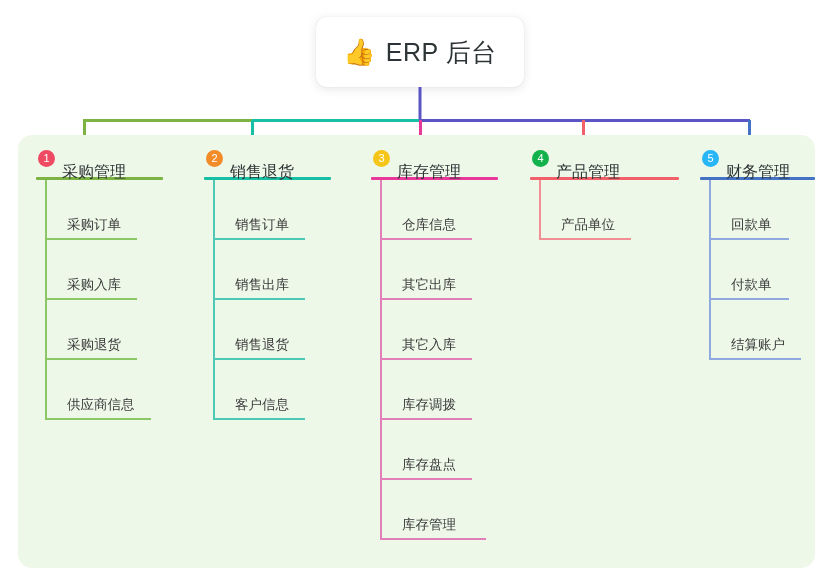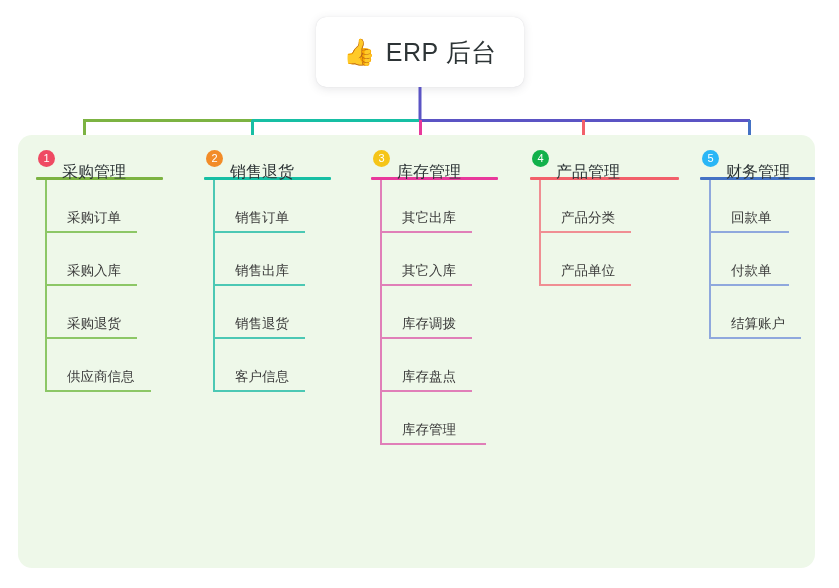--- a/index.html
+++ b/index.html
@@ -107,21 +107,21 @@
   }
   .col-stem {
     position: absolute;
     left: 9px;
     top: 0;
     width: 2px;
     bottom: 0;
   }
   .leaf {
     position: relative;
-    height: 53px;
+    height: 60px;
     box-sizing: border-box;
   }
   .leaf-label {
     position: absolute;
     left: 22px;
     bottom: 6px;
     font-size: 13.5px;
     color: #3a3a3a;
     white-space: nowrap;
   }
@@ -213,20 +213,24 @@
     </div>
     <div class="column" style="left: 371px; width: 150px;">
       <div class="col-header">
         <span class="badge" style="background: rgb(245, 197, 24);">3</span>
         <span class="col-title">库存管理</span>
       </div>
       <div class="col-rule" style="background: rgb(232, 57, 155); width: 127px;"></div>
       <div class="col-body">
         <div class="col-stem" style="background: rgb(224, 127, 184);"></div>
         <div class="leaf">
+          <span class="leaf-label">仓库信息</span>
+          <div class="leaf-rule" style="background: rgb(224, 127, 184); width: 92px;"></div>
+        </div>
+        <div class="leaf">
           <span class="leaf-label">其它出库</span>
           <div class="leaf-rule" style="background: rgb(224, 127, 184); width: 92px;"></div>
         </div>
         <div class="leaf">
           <span class="leaf-label">其它入库</span>
           <div class="leaf-rule" style="background: rgb(224, 127, 184); width: 92px;"></div>
         </div>
         <div class="leaf">
           <span class="leaf-label">库存调拨</span>
           <div class="leaf-rule" style="background: rgb(224, 127, 184); width: 92px;"></div>
@@ -243,24 +247,20 @@
     </div>
     <div class="column" style="left: 530px; width: 160px;">
       <div class="col-header">
         <span class="badge" style="background: rgb(17, 177, 75);">4</span>
         <span class="col-title">产品管理</span>
       </div>
       <div class="col-rule" style="background: rgb(242, 96, 106); width: 149px;"></div>
       <div class="col-body">
         <div class="col-stem" style="background: rgb(240, 142, 147);"></div>
         <div class="leaf">
-          <span class="leaf-label">产品分类</span>
-          <div class="leaf-rule" style="background: rgb(240, 142, 147); width: 92px;"></div>
-        </div>
-        <div class="leaf">
           <span class="leaf-label">产品单位</span>
           <div class="leaf-rule" style="background: rgb(240, 142, 147); width: 92px;"></div>
         </div>
       </div>
     </div>
     <div class="column" style="left: 700px; width: 150px;">
       <div class="col-header">
         <span class="badge" style="background: rgb(41, 182, 246);">5</span>
         <span class="col-title">财务管理</span>
       </div>

